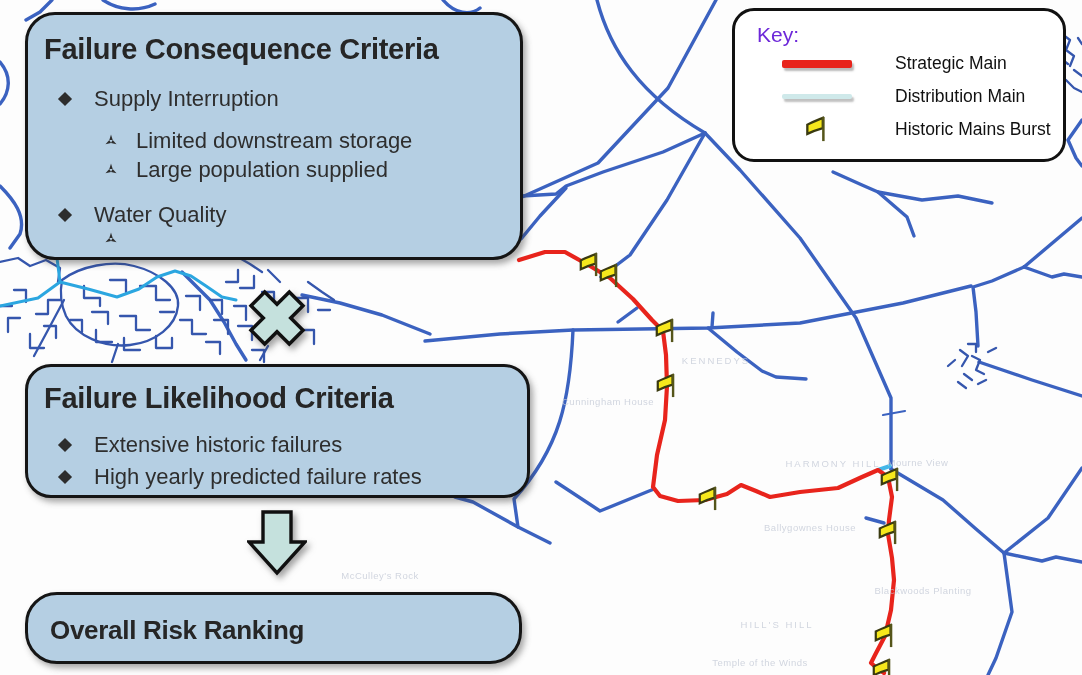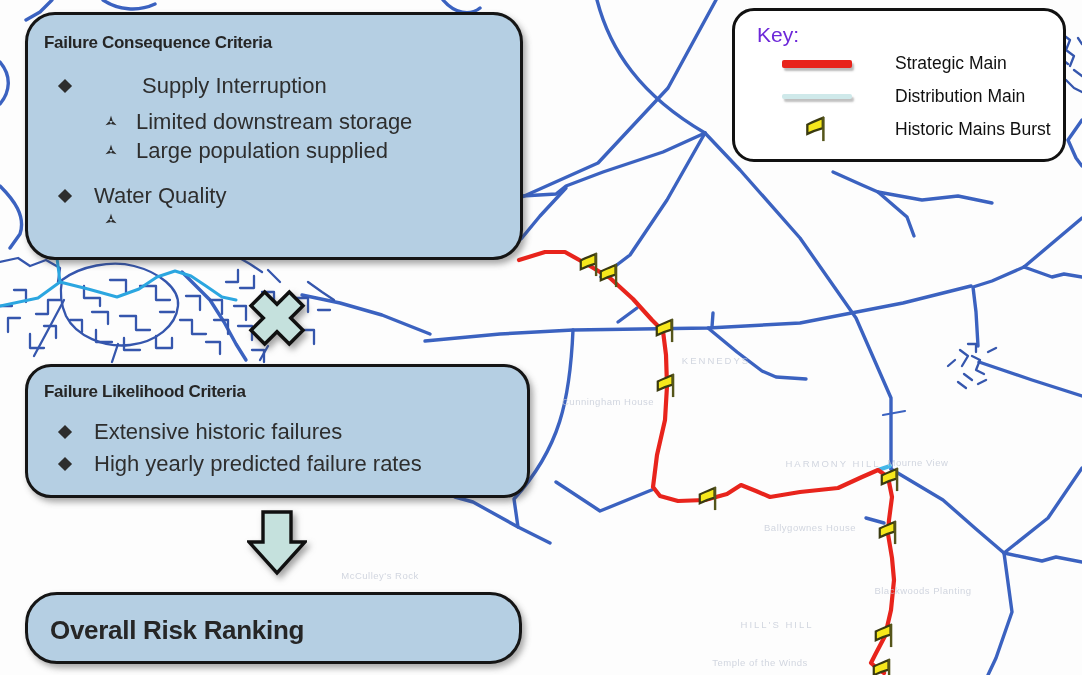--- a/index.html
+++ b/index.html
@@ -6,21 +6,21 @@
   #stage{position:relative;width:1082px;height:675px;overflow:hidden;background:#fdfdfd;
          font-family:"Liberation Sans",sans-serif;}
   svg.map{position:absolute;left:0;top:0;}
   .place-label{position:absolute;transform:translate(-50%,-50%);font-size:9.5px;color:#c3c9d6;
                opacity:.75;white-space:nowrap;letter-spacing:.5px;}
   .place-label.caps{text-transform:uppercase;letter-spacing:2px;}
 
   
   .crit-box{position:absolute;background:#b5cfe3;border:3px solid #151515;
             box-shadow:3px 4px 6px rgba(60,60,60,.45);box-sizing:border-box;}
-  .crit-title{font-weight:bold;color:#262626;font-size:17px;letter-spacing:-.3px;}
+  .crit-title{font-weight:bold;color:#262626;font-size:29px;letter-spacing:-.3px;}
   .bullet-row{display:flex;align-items:center;color:#2e2e2e;font-size:22px;line-height:30px;}
   .bullet-row .diamond{width:10px;height:10px;background:#2d2d2d;transform:rotate(45deg);
             margin:0 24px 0 16px;flex:0 0 auto;}
   .sub-row{display:flex;align-items:center;color:#2e2e2e;font-size:22px;line-height:29px;}
   .sub-row .star{margin:0 18px 0 60px;flex:0 0 auto;display:inline-flex;}
 
   
   #key-box{position:absolute;left:732px;top:8px;width:334px;height:154px;background:#fff;
            border:3px solid #111;border-radius:22px;box-sizing:border-box;padding:12px 0 0 22px;}
   #key-title{font-size:21px;color:#6d28d9;}
@@ -196,21 +196,21 @@
         <line x1="19.6" y1="2" x2="19.6" y2="27" stroke="#55551a" stroke-width="2.6"></line>
       </svg>
     </span>
     <span class="key-label">Historic Mains Burst</span>
   </div>
 </div>
 
 <div class="crit-box" style="left:25px;top:12px;width:498px;height:248px;border-radius:30px;padding:18px 10px 0 16px;">
   <div class="crit-title">Failure Consequence Criteria</div>
   <div id="conseq-items" style="margin-top:18px;">
-        <div class="bullet-row" style="margin-bottom: 6px; gap: 48px;">
+        <div class="bullet-row" style="margin-bottom: 12px;">
           <span class="diamond"></span>
           <span>Supply Interruption</span>
         </div>
         <div class="sub-row">
           <span class="star">
             <svg viewBox="-9 -9 18 18" width="14" height="14">
               <g fill="#2d2d2d">
                 <path d="M0,-8.2 L2.2,-1.2 L-2.2,-1.2 Z"></path>
                 <path d="M0,-8.2 L2.2,-1.2 L-2.2,-1.2 Z" transform="rotate(120)"></path>
                 <path d="M0,-8.2 L2.2,-1.2 L-2.2,-1.2 Z" transform="rotate(240)"></path>

